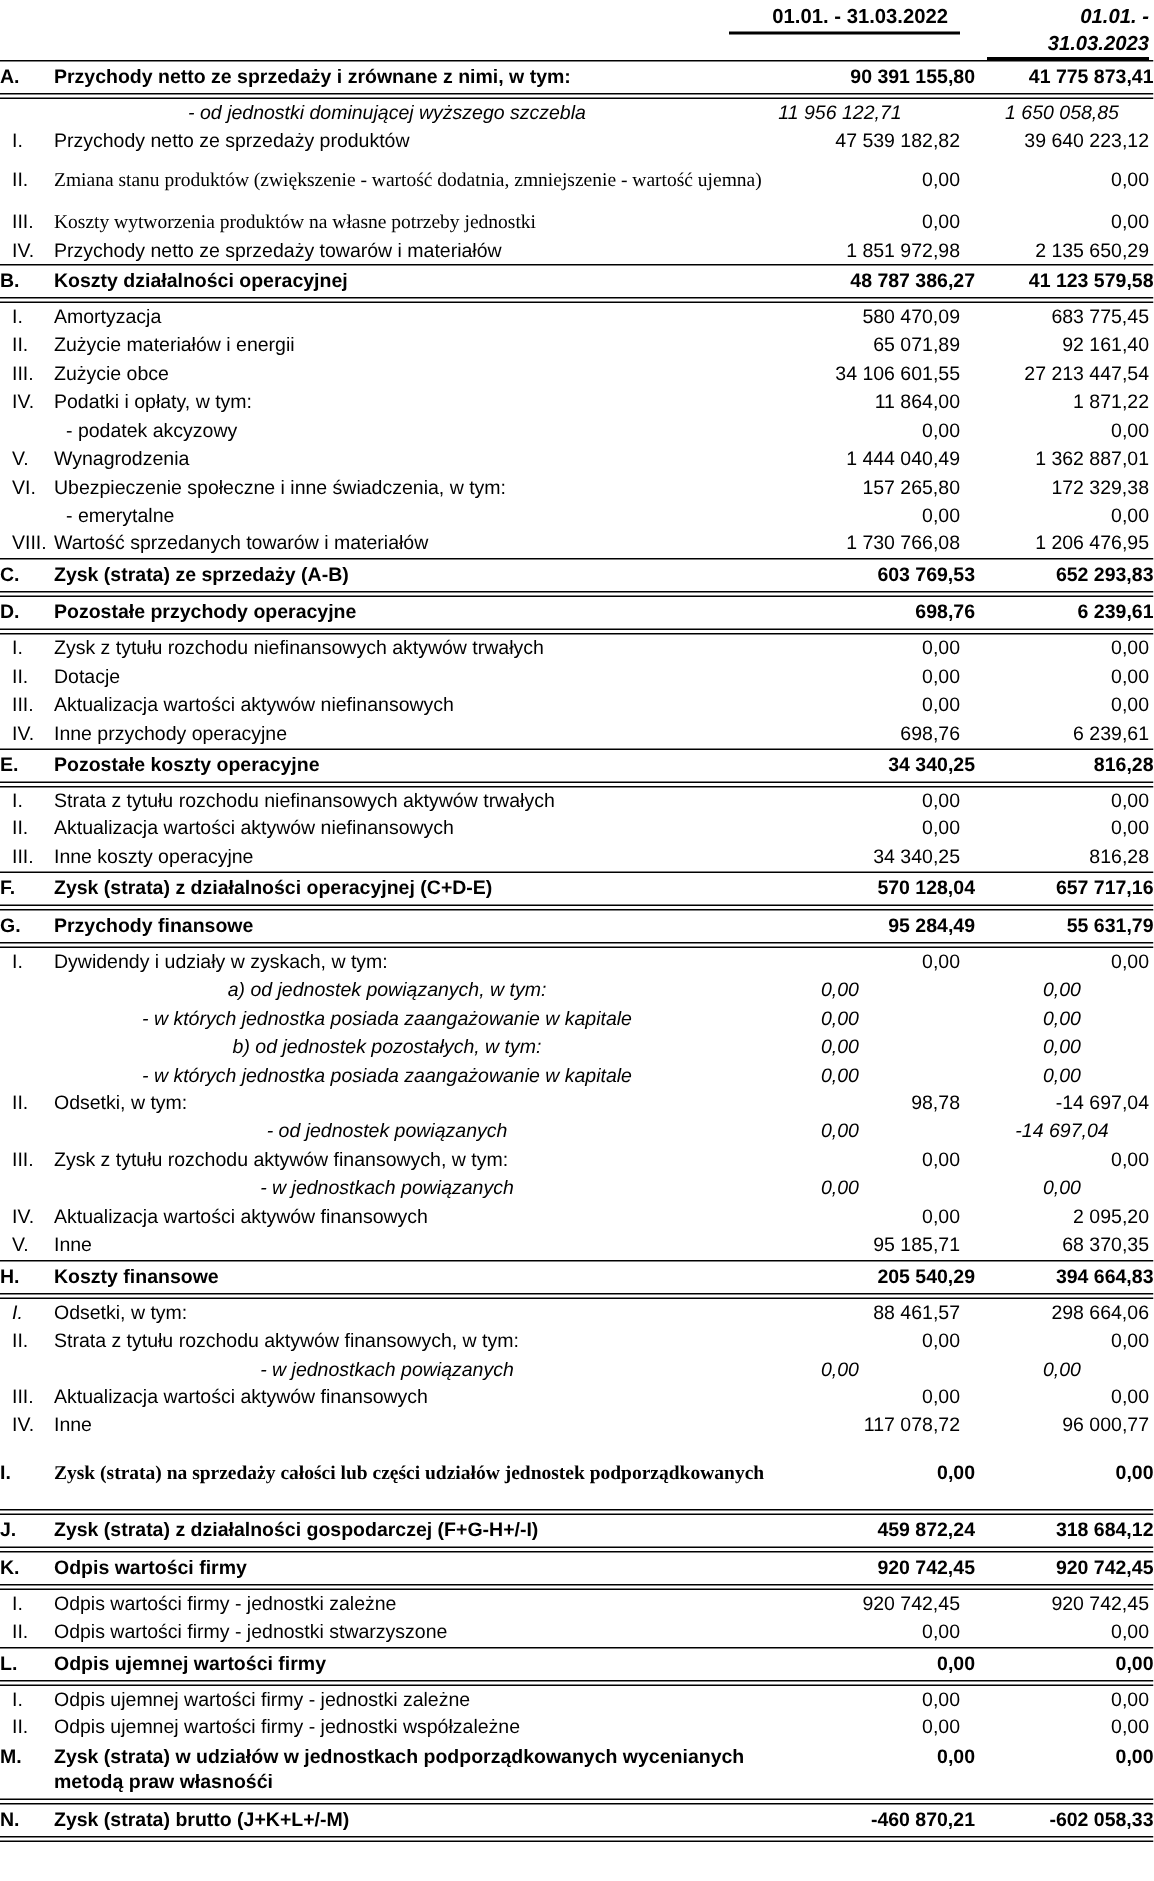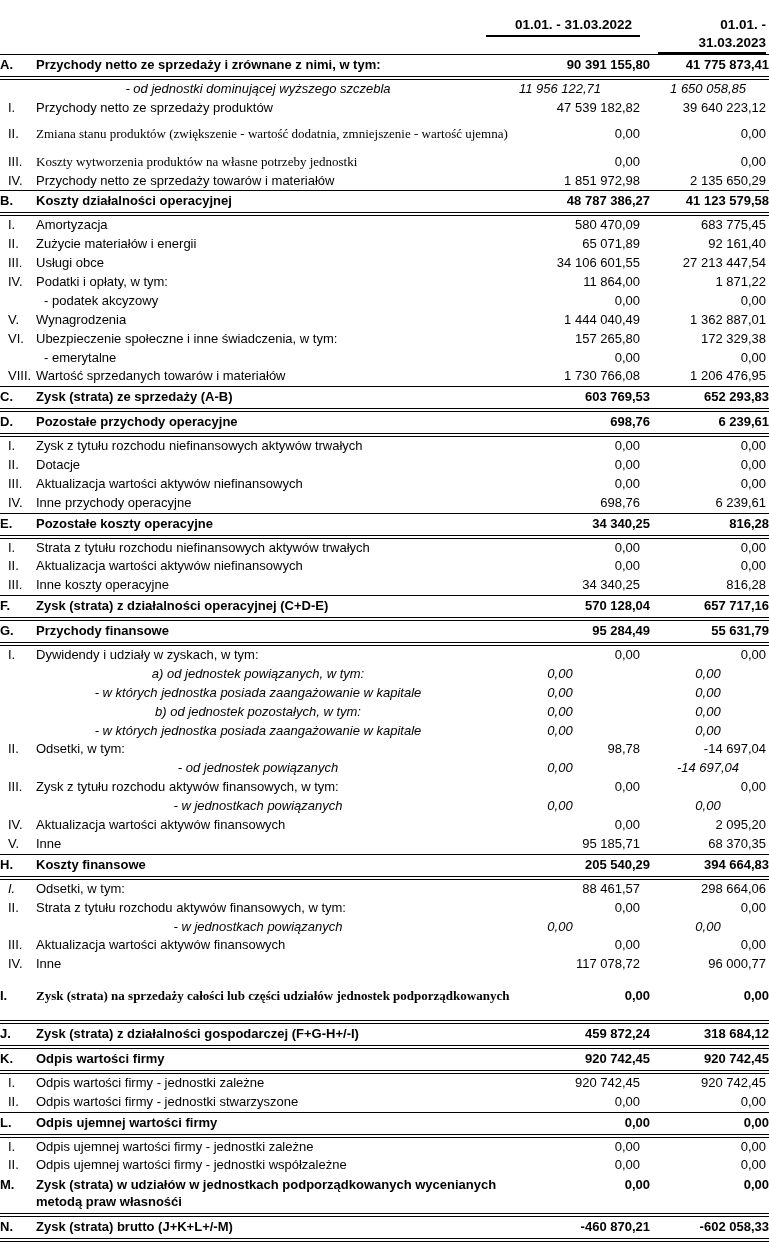--- a/index.html
+++ b/index.html
@@ -24,30 +24,30 @@
     padding:1px 0;
     vertical-align:top;
     overflow:visible;
   }
   td.letter { padding-left:8px; }
   td.val    { text-align:right; }
   td.v1     { padding-right:10px; }
   td.v2     { padding-right:3px; }
 
   
-  thead td { padding-top:16px; padding-bottom:0; }
+  thead td { padding-top:2px; padding-bottom:0; }
   thead .hcell { 
     font-weight:bold;
     font-size:13.5px;
     text-align:right;
     border-bottom:2.5px solid #000;
     padding:0 8px 1px 0;
   }
   thead td.v1 .hcell { margin-left:6px; }
-  thead td.v2 .hcell { margin-left:8px; padding-right:0; }
+  thead td.v2 .hcell { margin-left:8px; padding-right:0;font-style:italic; }
 
   
   tr.item td   { font-weight:normal; }
   tr.italic td { font-style:italic;text-align:center; }
   tr.bold td   { font-weight:bold; padding:1.5px 0; }
   tr.section td {
     font-weight:bold;
     padding:2px 0;
     border-top:1.5px solid #000;
     border-bottom:4px double #000;
@@ -140,21 +140,21 @@
         <td class="val v2"><span>683 775,45</span></td>
       </tr>
       <tr class="item">
         <td class="letter"><span>II.</span></td>
         <td class="label"><span>Zużycie materiałów i energii</span></td>
         <td class="val v1"><span>65 071,89</span></td>
         <td class="val v2"><span>92 161,40</span></td>
       </tr>
       <tr class="item">
         <td class="letter"><span>III.</span></td>
-        <td class="label"><span>Usługi obce</span></td>
+        <td class="label"><span>Zużycie obce</span></td>
         <td class="val v1"><span>34 106 601,55</span></td>
         <td class="val v2"><span>27 213 447,54</span></td>
       </tr>
       <tr class="item">
         <td class="letter"><span>IV.</span></td>
         <td class="label"><span>Podatki i opłaty, w tym:</span></td>
         <td class="val v1"><span>11 864,00</span></td>
         <td class="val v2"><span>1 871,22</span></td>
       </tr>
       <tr class="item dash">

